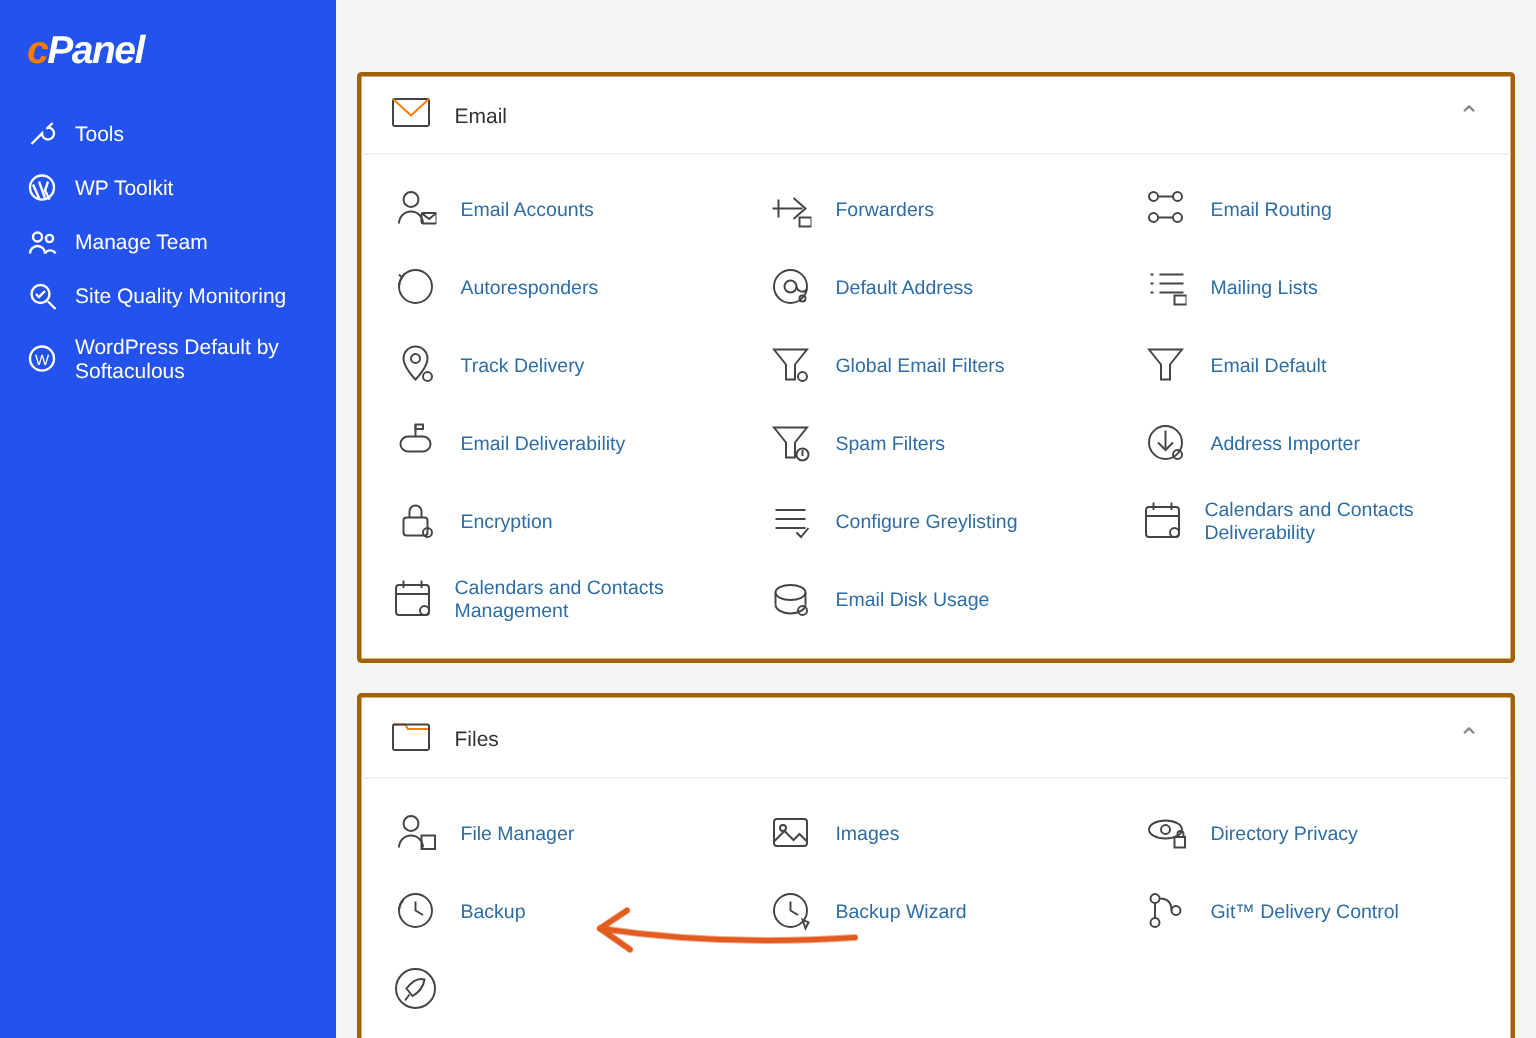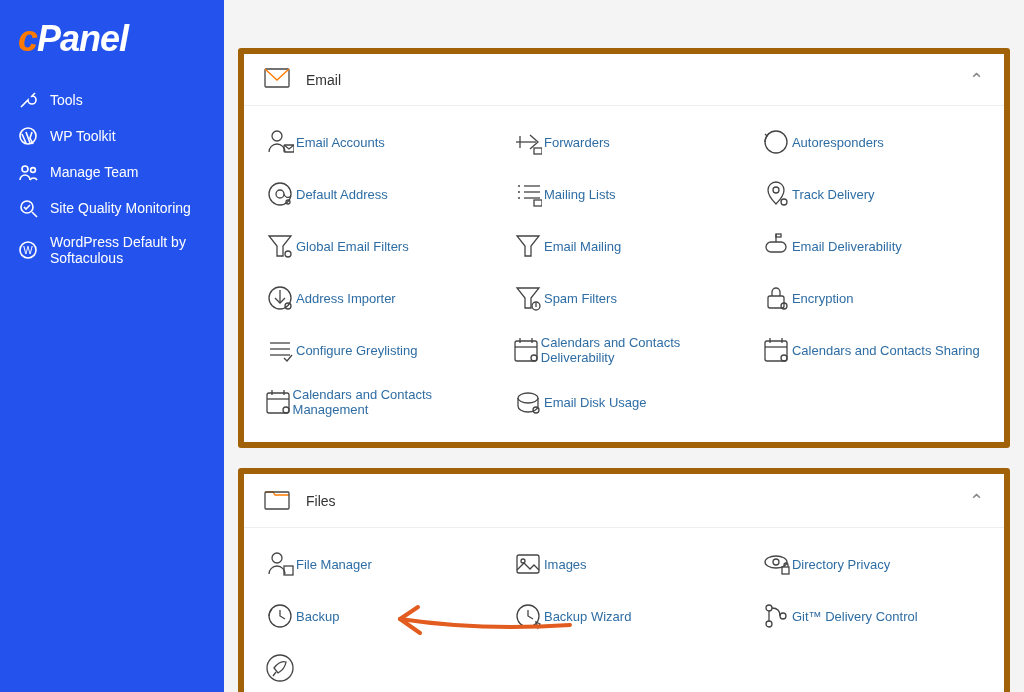--- a/index.html
+++ b/index.html
@@ -1,39 +1,39 @@
 <!DOCTYPE html>
 <html><head>
 <meta charset="utf-8">
 <style>
   * { box-sizing: border-box; margin: 0; padding: 0; }
   html, body { width: 1024px; height: 692px; font-family: "Helvetica Neue", Arial, sans-serif; font-size: 13px; color: #333; overflow: hidden; }
   body { display: flex; background: #f4f4f4; }
 
   
   .sidebar { width: 224px; background: #2353ec; color: #fff; padding-top: 18px; flex-shrink: 0; height: 692px; }
-  .logo { padding: 0 18px 22px 18px; font-weight: 700; font-style: italic; font-size: 36px; letter-spacing: -1px; }
+  .logo { padding: 0 18px 22px 18px; font-weight: 700; font-style: italic; font-size: 26px; letter-spacing: -1px; }
   .logo .l-c { color:#ff7a00; font-style: italic;}
   .nav { list-style: none; }
   .nav li { display: flex; align-items: center; gap: 12px; padding: 8px 18px; cursor: pointer; font-size: 14px; }
   .nav .icon { width: 20px; height: 20px; display:flex; align-items:center; justify-content:center; }
   .nav svg { stroke:#fff; fill:none; stroke-width:1.6; }
 
   
   .main { flex: 1; padding: 0 14px 14px 14px; overflow:auto; height:692px; }
   .main-inner { margin-top: 48px; }
 
-  .panel { background: #fff; border: 6px solid #a16207; border-radius: 3px; margin-bottom: 20px; }
+  .panel { background: #fff; border: 3px solid #a16207; border-radius: 3px; margin-bottom: 20px; }
   .panel-header { display:flex; align-items:center; justify-content:space-between; padding: 14px 20px; border-bottom: 0; cursor:pointer; }
   .panel-header .left { display:flex; align-items:center; gap:16px; }
   .panel-header .title { font-size:14px; color:#333; }
   .panel-body { border-top: 1px solid #eee; padding: 10px 8px 14px 8px; }
 
   .grid { display:flex; flex-wrap:wrap; }
-  .item { width: 33.33%; display:flex; align-items:center; padding: 10px 12px; cursor:pointer; }
+  .item { width: 33.33%; display:flex; align-items:center; gap:14px; padding: 10px 12px; cursor:pointer; }
   .item .ic { width:32px; height:32px; display:flex; align-items:center; justify-content:center; }
   .item .ic svg { stroke:#444; fill:none; stroke-width:1.3; }
   .item a { color:#2e6da4; text-decoration:none; font-size:13px; }
 
   .hdr-icon svg { stroke:#444; fill:none; stroke-width:1.3;}
   .hdr-icon.email svg .flap{ stroke:#ff7a00;}
   .hdr-icon.files svg .tab{ stroke:#ff7a00; fill:none;}
 
   .chev { color:#888; font-size:18px; user-select:none;}
 
@@ -122,20 +122,28 @@
               <span class="ic">
                 <svg width="28" height="28" viewBox="0 0 28 28">
                   <use href="#forward-icon"></use>
                 </svg>
               </span>
               <a href="#">Forwarders</a>
             </div>
             <div class="item">
               <span class="ic">
                 <svg width="28" height="28" viewBox="0 0 28 28">
+                  <use href="#routing-icon"></use>
+                </svg>
+              </span>
+              <a href="#">Email Routing</a>
+            </div>
+            <div class="item">
+              <span class="ic">
+                <svg width="28" height="28" viewBox="0 0 28 28">
                   <use href="#autoresp-icon"></use>
                 </svg>
               </span>
               <a href="#">Autoresponders</a>
             </div>
             <div class="item">
               <span class="ic">
                 <svg width="28" height="28" viewBox="0 0 28 28">
                   <use href="#at-icon"></use>
                 </svg>
@@ -165,77 +173,69 @@
                 </svg>
               </span>
               <a href="#">Global Email Filters</a>
             </div>
             <div class="item">
               <span class="ic">
                 <svg width="28" height="28" viewBox="0 0 28 28">
                   <use href="#funnel2-icon"></use>
                 </svg>
               </span>
-              <a href="#">Email Mailing</a>
+              <a href="#">Email Default</a>
             </div>
             <div class="item">
               <span class="ic">
                 <svg width="28" height="28" viewBox="0 0 28 28">
                   <use href="#mailbox-icon"></use>
                 </svg>
               </span>
               <a href="#">Email Deliverability</a>
             </div>
             <div class="item">
               <span class="ic">
                 <svg width="28" height="28" viewBox="0 0 28 28">
+                  <use href="#spam-icon"></use>
+                </svg>
+              </span>
+              <a href="#">Spam Filters</a>
+            </div>
+            <div class="item">
+              <span class="ic">
+                <svg width="28" height="28" viewBox="0 0 28 28">
                   <use href="#import-icon"></use>
                 </svg>
               </span>
               <a href="#">Address Importer</a>
             </div>
             <div class="item">
               <span class="ic">
                 <svg width="28" height="28" viewBox="0 0 28 28">
-                  <use href="#spam-icon"></use>
-                </svg>
-              </span>
-              <a href="#">Spam Filters</a>
-            </div>
-            <div class="item">
-              <span class="ic">
-                <svg width="28" height="28" viewBox="0 0 28 28">
                   <use href="#lock-icon"></use>
                 </svg>
               </span>
               <a href="#">Encryption</a>
             </div>
             <div class="item">
               <span class="ic">
                 <svg width="28" height="28" viewBox="0 0 28 28">
                   <use href="#greylist-icon"></use>
                 </svg>
               </span>
               <a href="#">Configure Greylisting</a>
             </div>
             <div class="item">
               <span class="ic">
                 <svg width="28" height="28" viewBox="0 0 28 28">
                   <use href="#cal-icon"></use>
                 </svg>
               </span>
               <a href="#">Calendars and Contacts Deliverability</a>
-            </div>
-            <div class="item">
-              <span class="ic">
-                <svg width="28" height="28" viewBox="0 0 28 28">
-                  <use href="#cal-icon"></use>
-                </svg>
-              </span>
-              <a href="#">Calendars and Contacts Sharing</a>
             </div>
             <div class="item">
               <span class="ic">
                 <svg width="28" height="28" viewBox="0 0 28 28">
                   <use href="#cal-icon"></use>
                 </svg>
               </span>
               <a href="#">Calendars and Contacts Management</a>
             </div>
             <div class="item">

